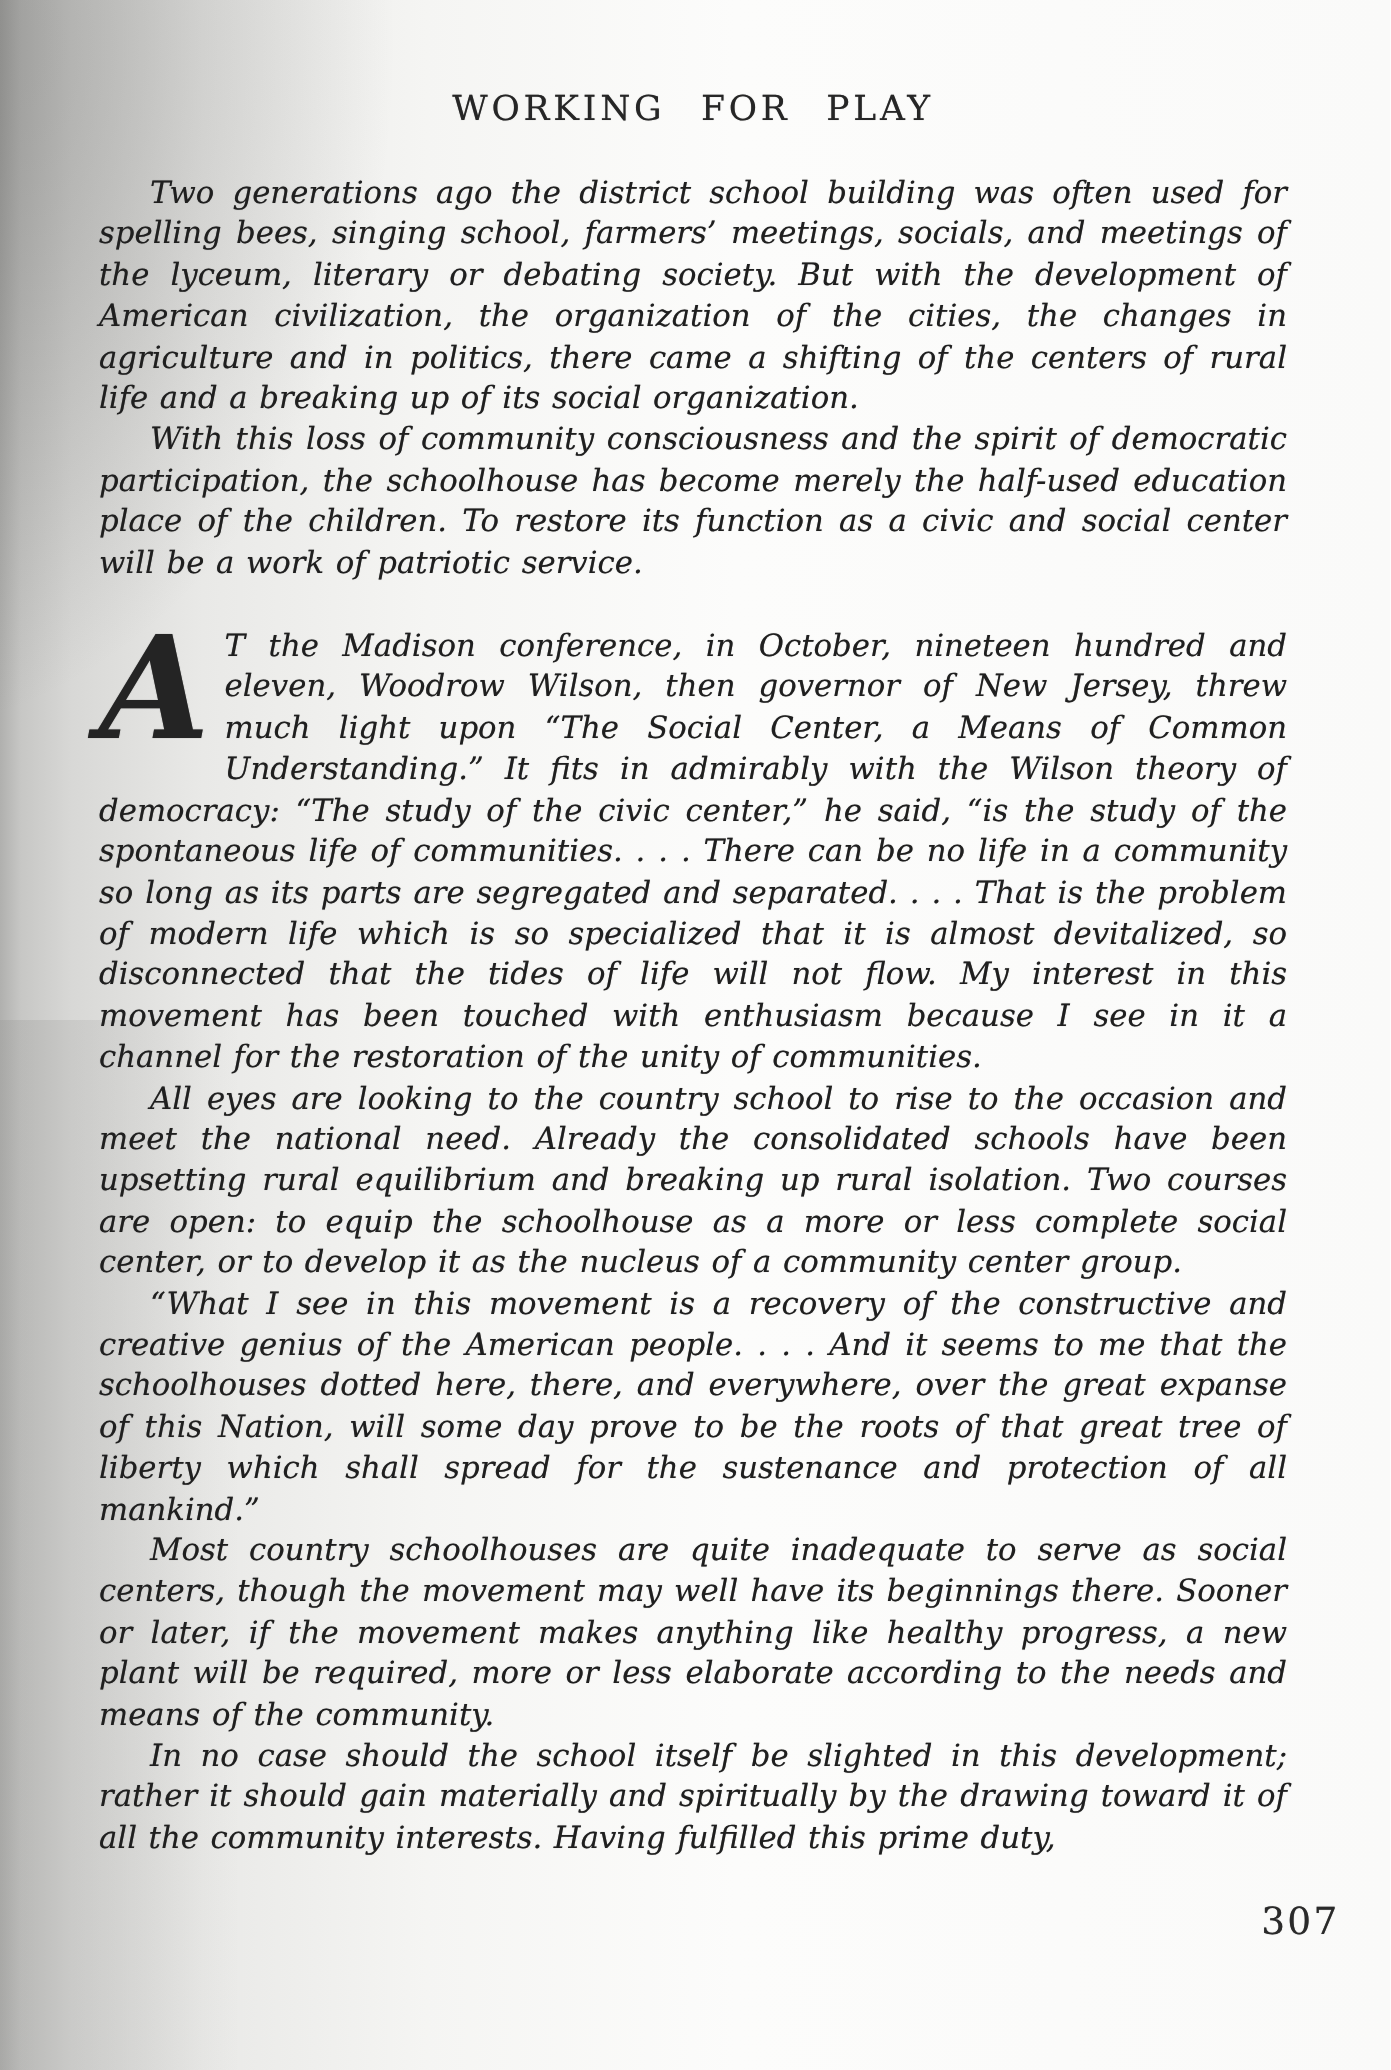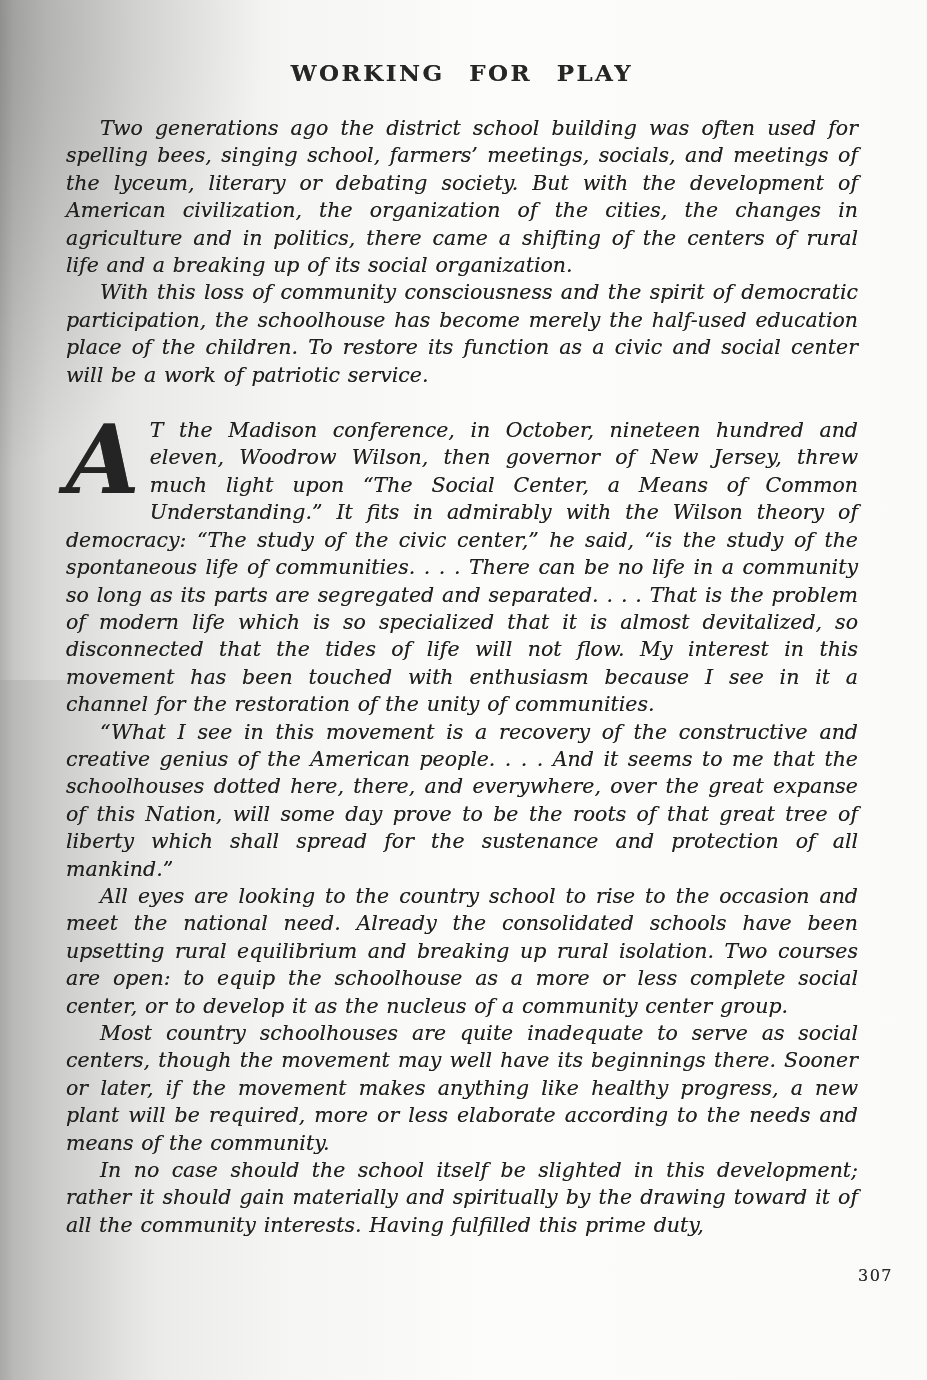--- a/index.html
+++ b/index.html
@@ -35,21 +35,21 @@
   }
   .text-column {
     position: absolute;
     left: 66px;
     top: 58px;
     width: 792px;
   }
   .chapter-title {
     text-align: center;
     font-size: 23px;
-    font-weight: 700;
+    font-weight: 400;
     letter-spacing: 2.5px;
     word-spacing: 14px;
     color: #262626;
     margin: 0 0 27px 0;
     line-height: 30px;
     text-shadow: 0 0 0.5px rgba(40,40,40,0.55);
   }
   .body-par {
     margin: 0;
     font-size: 20.5px;
@@ -71,44 +71,44 @@
     height: 80px;
     padding: 5px 10px 0 0;
     font-weight: 700;
     color: #242424;
     text-shadow: 0 0 0.6px rgba(35,35,35,0.65);
   }
   .folio {
     position: absolute;
     top: 1266px;
     right: 34px;
-    font-size: 16px;
+    font-size: 25px;
     letter-spacing: 1.5px;
     color: #2a2a2a;
     text-shadow: 0 0 0.45px rgba(35,35,35,0.6);
   }
 </style>
 </head>
 <body>
 
 <div class="scan-page">
   <div class="gutter-lower"></div>
 
   <div class="text-column">
     <h1 class="chapter-title">WORKING FOR PLAY</h1>
 
     <p class="body-par">Two generations ago the district school building was often used for spelling bees, singing school, farmers’ meetings, socials, and meetings of the lyceum, literary or debating society.  But with the development of American civilization, the organization of the cities, the changes in agriculture and in politics, there came a shifting of the centers of rural life and a breaking up of its social organization.</p>
 
     <p class="body-par">With this loss of community consciousness and the spirit of democratic participation, the schoolhouse has become merely the half-used education place of the children.  To restore its function as a civic and social center will be a work of patriotic service.</p>
 
     <p class="body-par section-start"><span class="dropcap">A</span><span>T the Madison conference, in October, nineteen hundred and eleven, Woodrow Wilson, then governor of New Jersey, threw much light upon “The Social Center, a Means of Common Understanding.”  It fits in admirably with the Wilson theory of democracy: “The study of the civic center,” he said, “is the study of the spontaneous life of communities. . . .  There can be no life in a community so long as its parts are segregated and separated. . . .  That is the problem of modern life which is so specialized that it is almost devitalized, so disconnected that the tides of life will not flow.  My interest in this movement has been touched with enthusiasm because I see in it a channel for the restoration of the unity of communities.</span></p>
 
+    <p class="body-par">All eyes are looking to the country school to rise to the occasion and meet the national need.  Already the consolidated schools have been upsetting rural equilibrium and breaking up rural isolation. Two courses are open: to equip the schoolhouse as a more or less complete social center, or to develop it as the nucleus of a community center group.</p>
+
     <p class="body-par">“What I see in this movement is a recovery of the constructive and creative genius of the American people. . . .  And it seems to me that the schoolhouses dotted here, there, and everywhere, over the great expanse of this Nation, will some day prove to be the roots of that great tree of liberty which shall spread for the sustenance and protection of all mankind.”</p>
-
-    <p class="body-par">All eyes are looking to the country school to rise to the occasion and meet the national need.  Already the consolidated schools have been upsetting rural equilibrium and breaking up rural isolation. Two courses are open: to equip the schoolhouse as a more or less complete social center, or to develop it as the nucleus of a community center group.</p>
 
     <p class="body-par">Most country schoolhouses are quite inadequate to serve as social centers, though the movement may well have its beginnings there. Sooner or later, if the movement makes anything like healthy progress, a new plant will be required, more or less elaborate according to the needs and means of the community.</p>
 
     <p class="body-par">In no case should the school itself be slighted in this development; rather it should gain materially and spiritually by the drawing toward it of all the community interests.  Having fulfilled this prime duty,</p>
   </div>
 
   <div class="folio">307</div>
 </div>
 
 </body></html>

